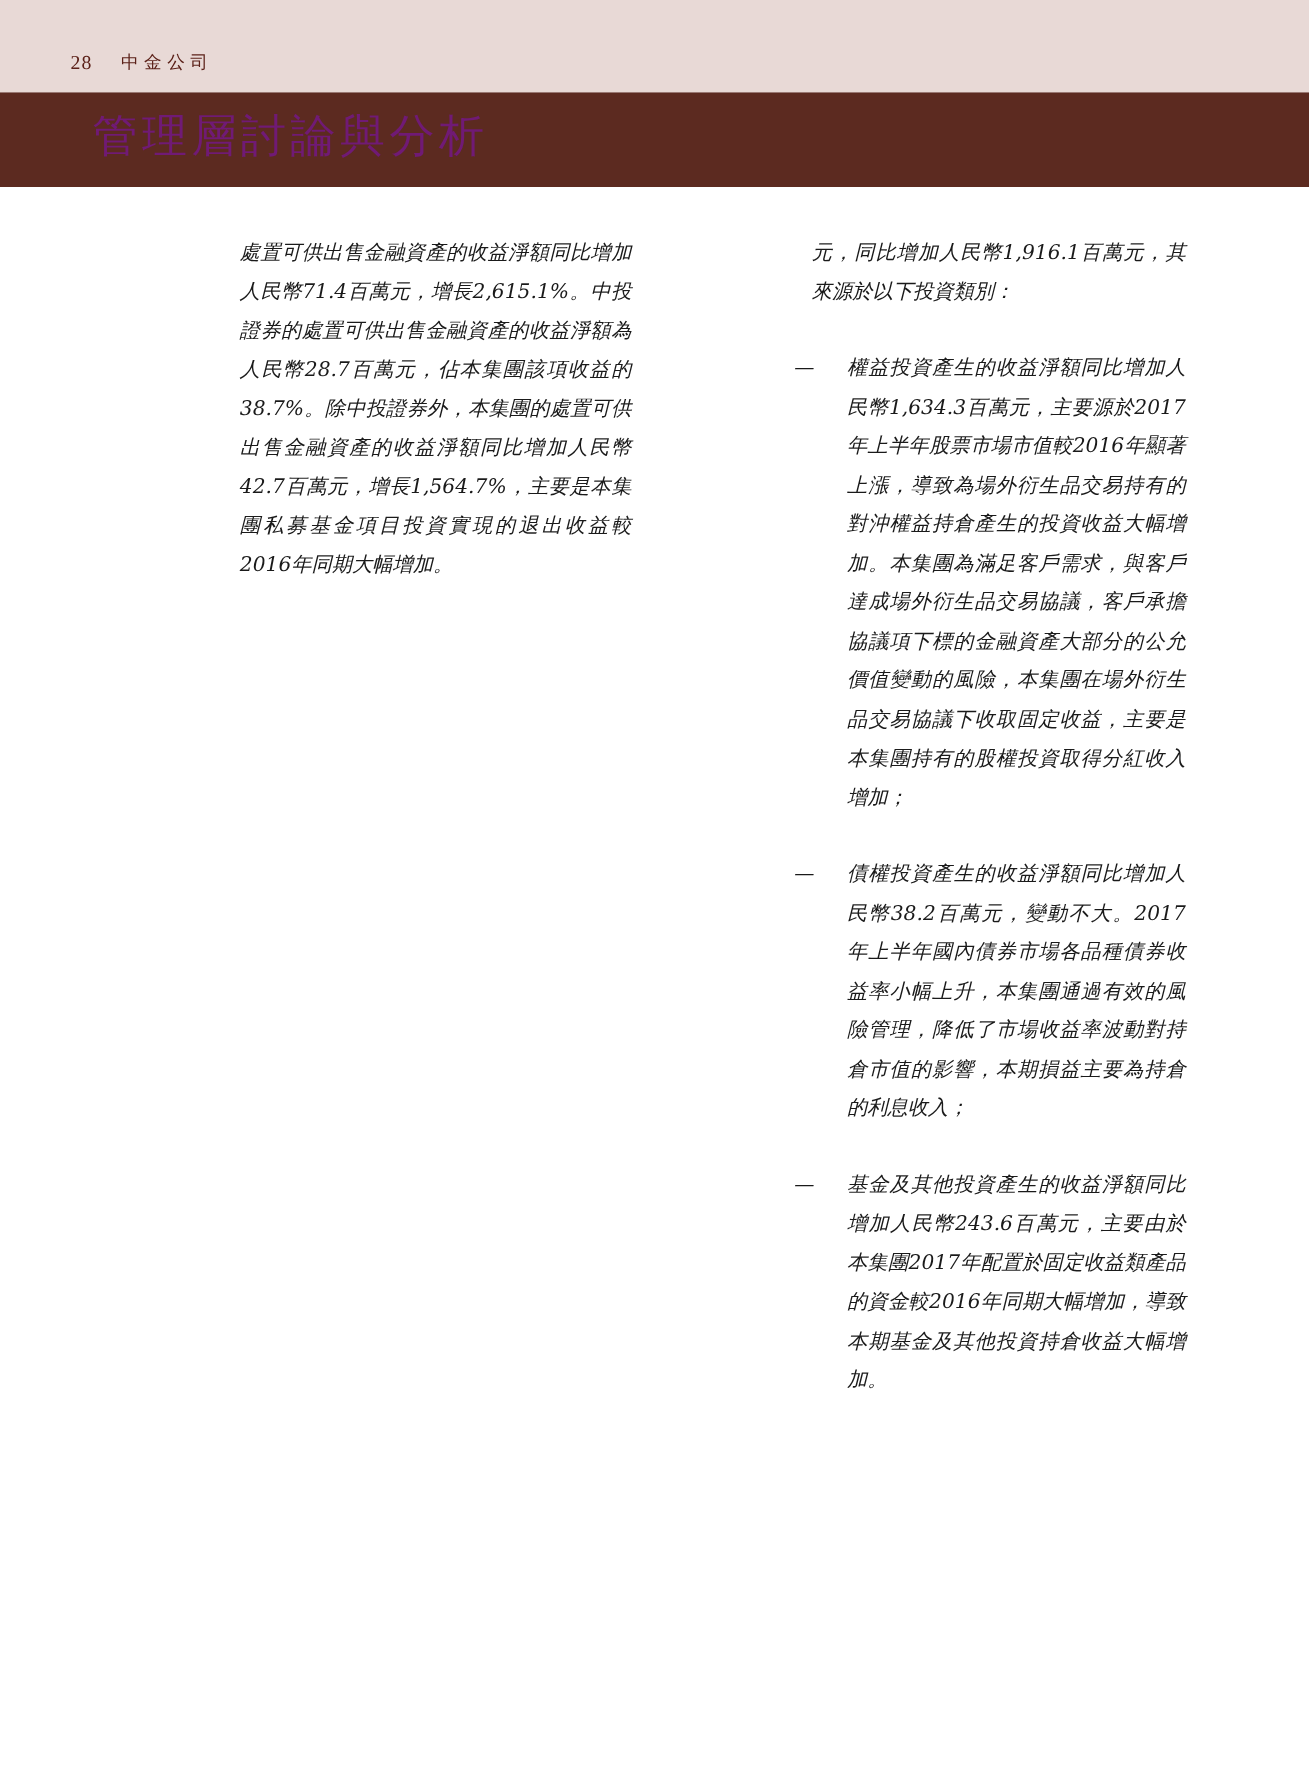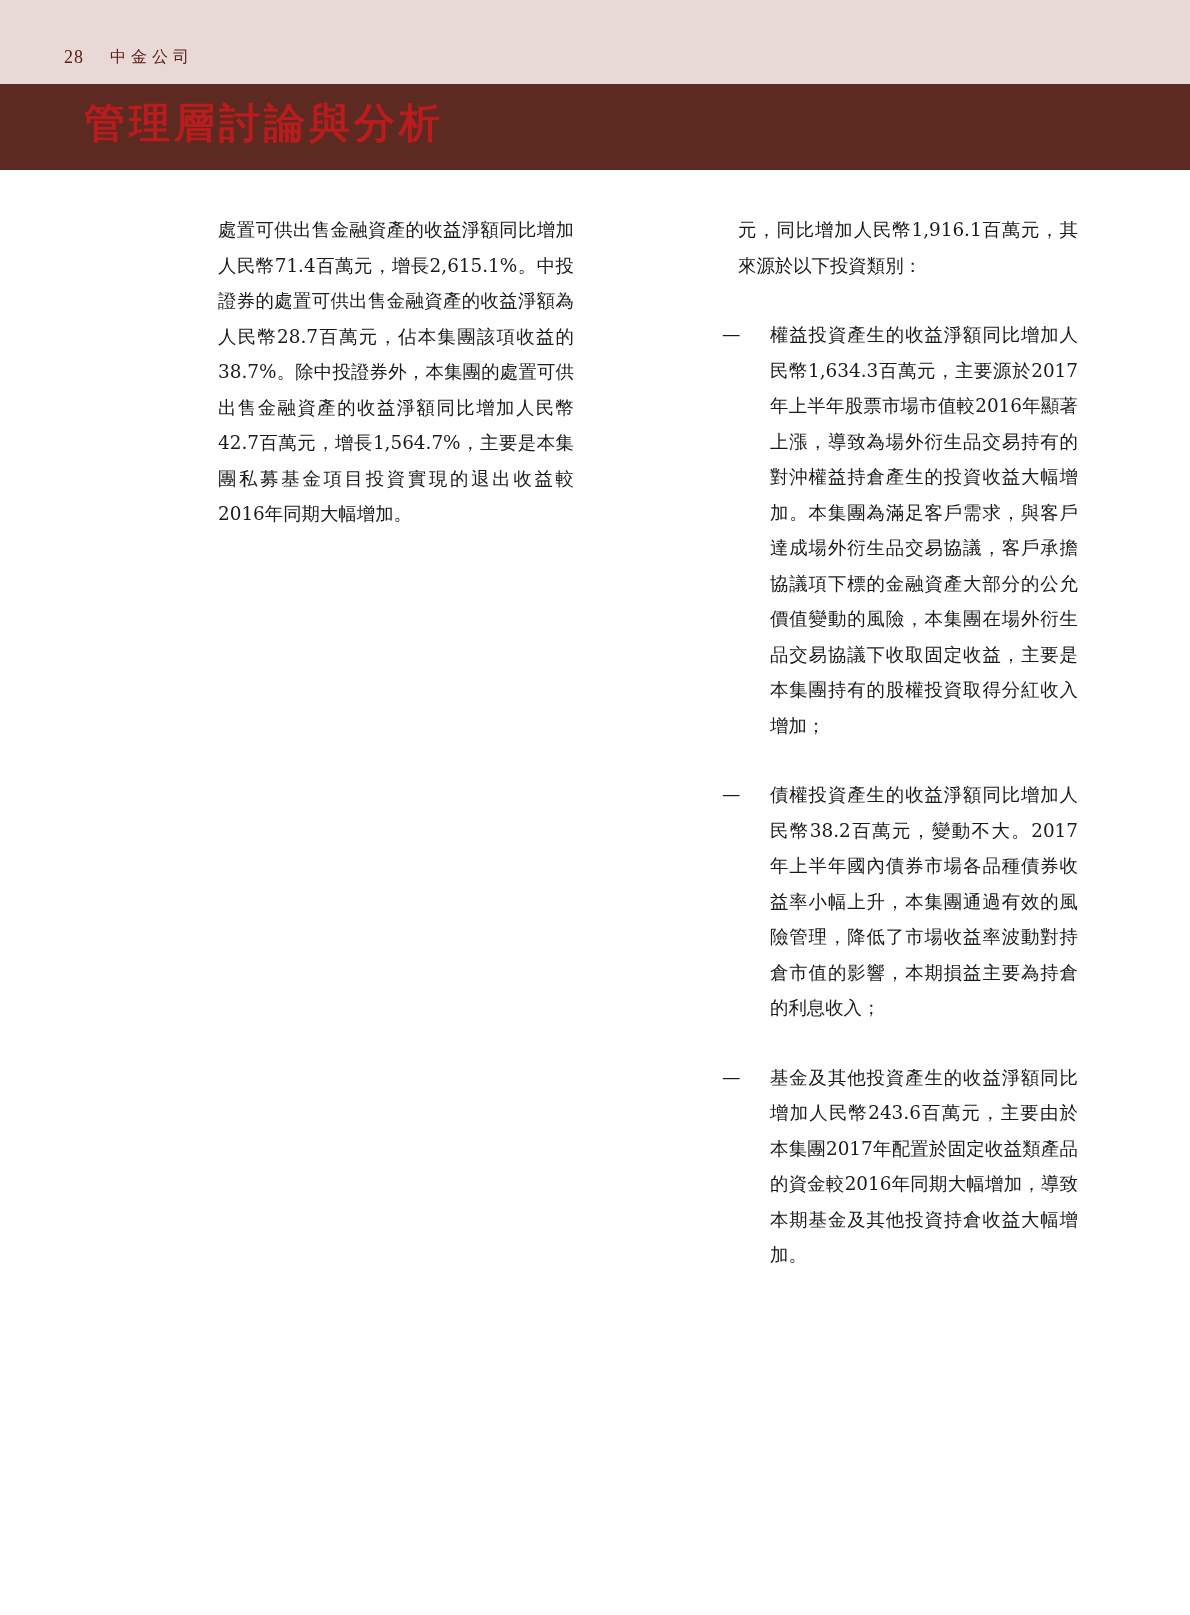--- a/index.html
+++ b/index.html
@@ -59,34 +59,35 @@
     left: 0;
     top: 84px;
     width: 1190px;
     height: 86px;
     background: #5c2a20;
   }
   .title-bar-inner {
     position: absolute;
     left: 84px;
     top: 96px;
-    color: #b91c1c;
+    color: #701a75;
     font-family: "DejaVu Serif", serif;
     font-size: 41px;
-    font-weight: bold;
+    font-weight: normal;
     letter-spacing: 4px;
   }
 
   
   .content {
     position: absolute;
     left: 0;
     top: 170px;
     width: 1190px;
     height: 1333px;
+    font-style: italic;
   }
   .col {
     position: absolute;
     top: 42px;
     width: 356px;
     font-family: "DejaVu Serif", serif;
     font-size: 18.4px;
     line-height: 1.93;
     color: #1a1a1a;
     text-align: justify;

